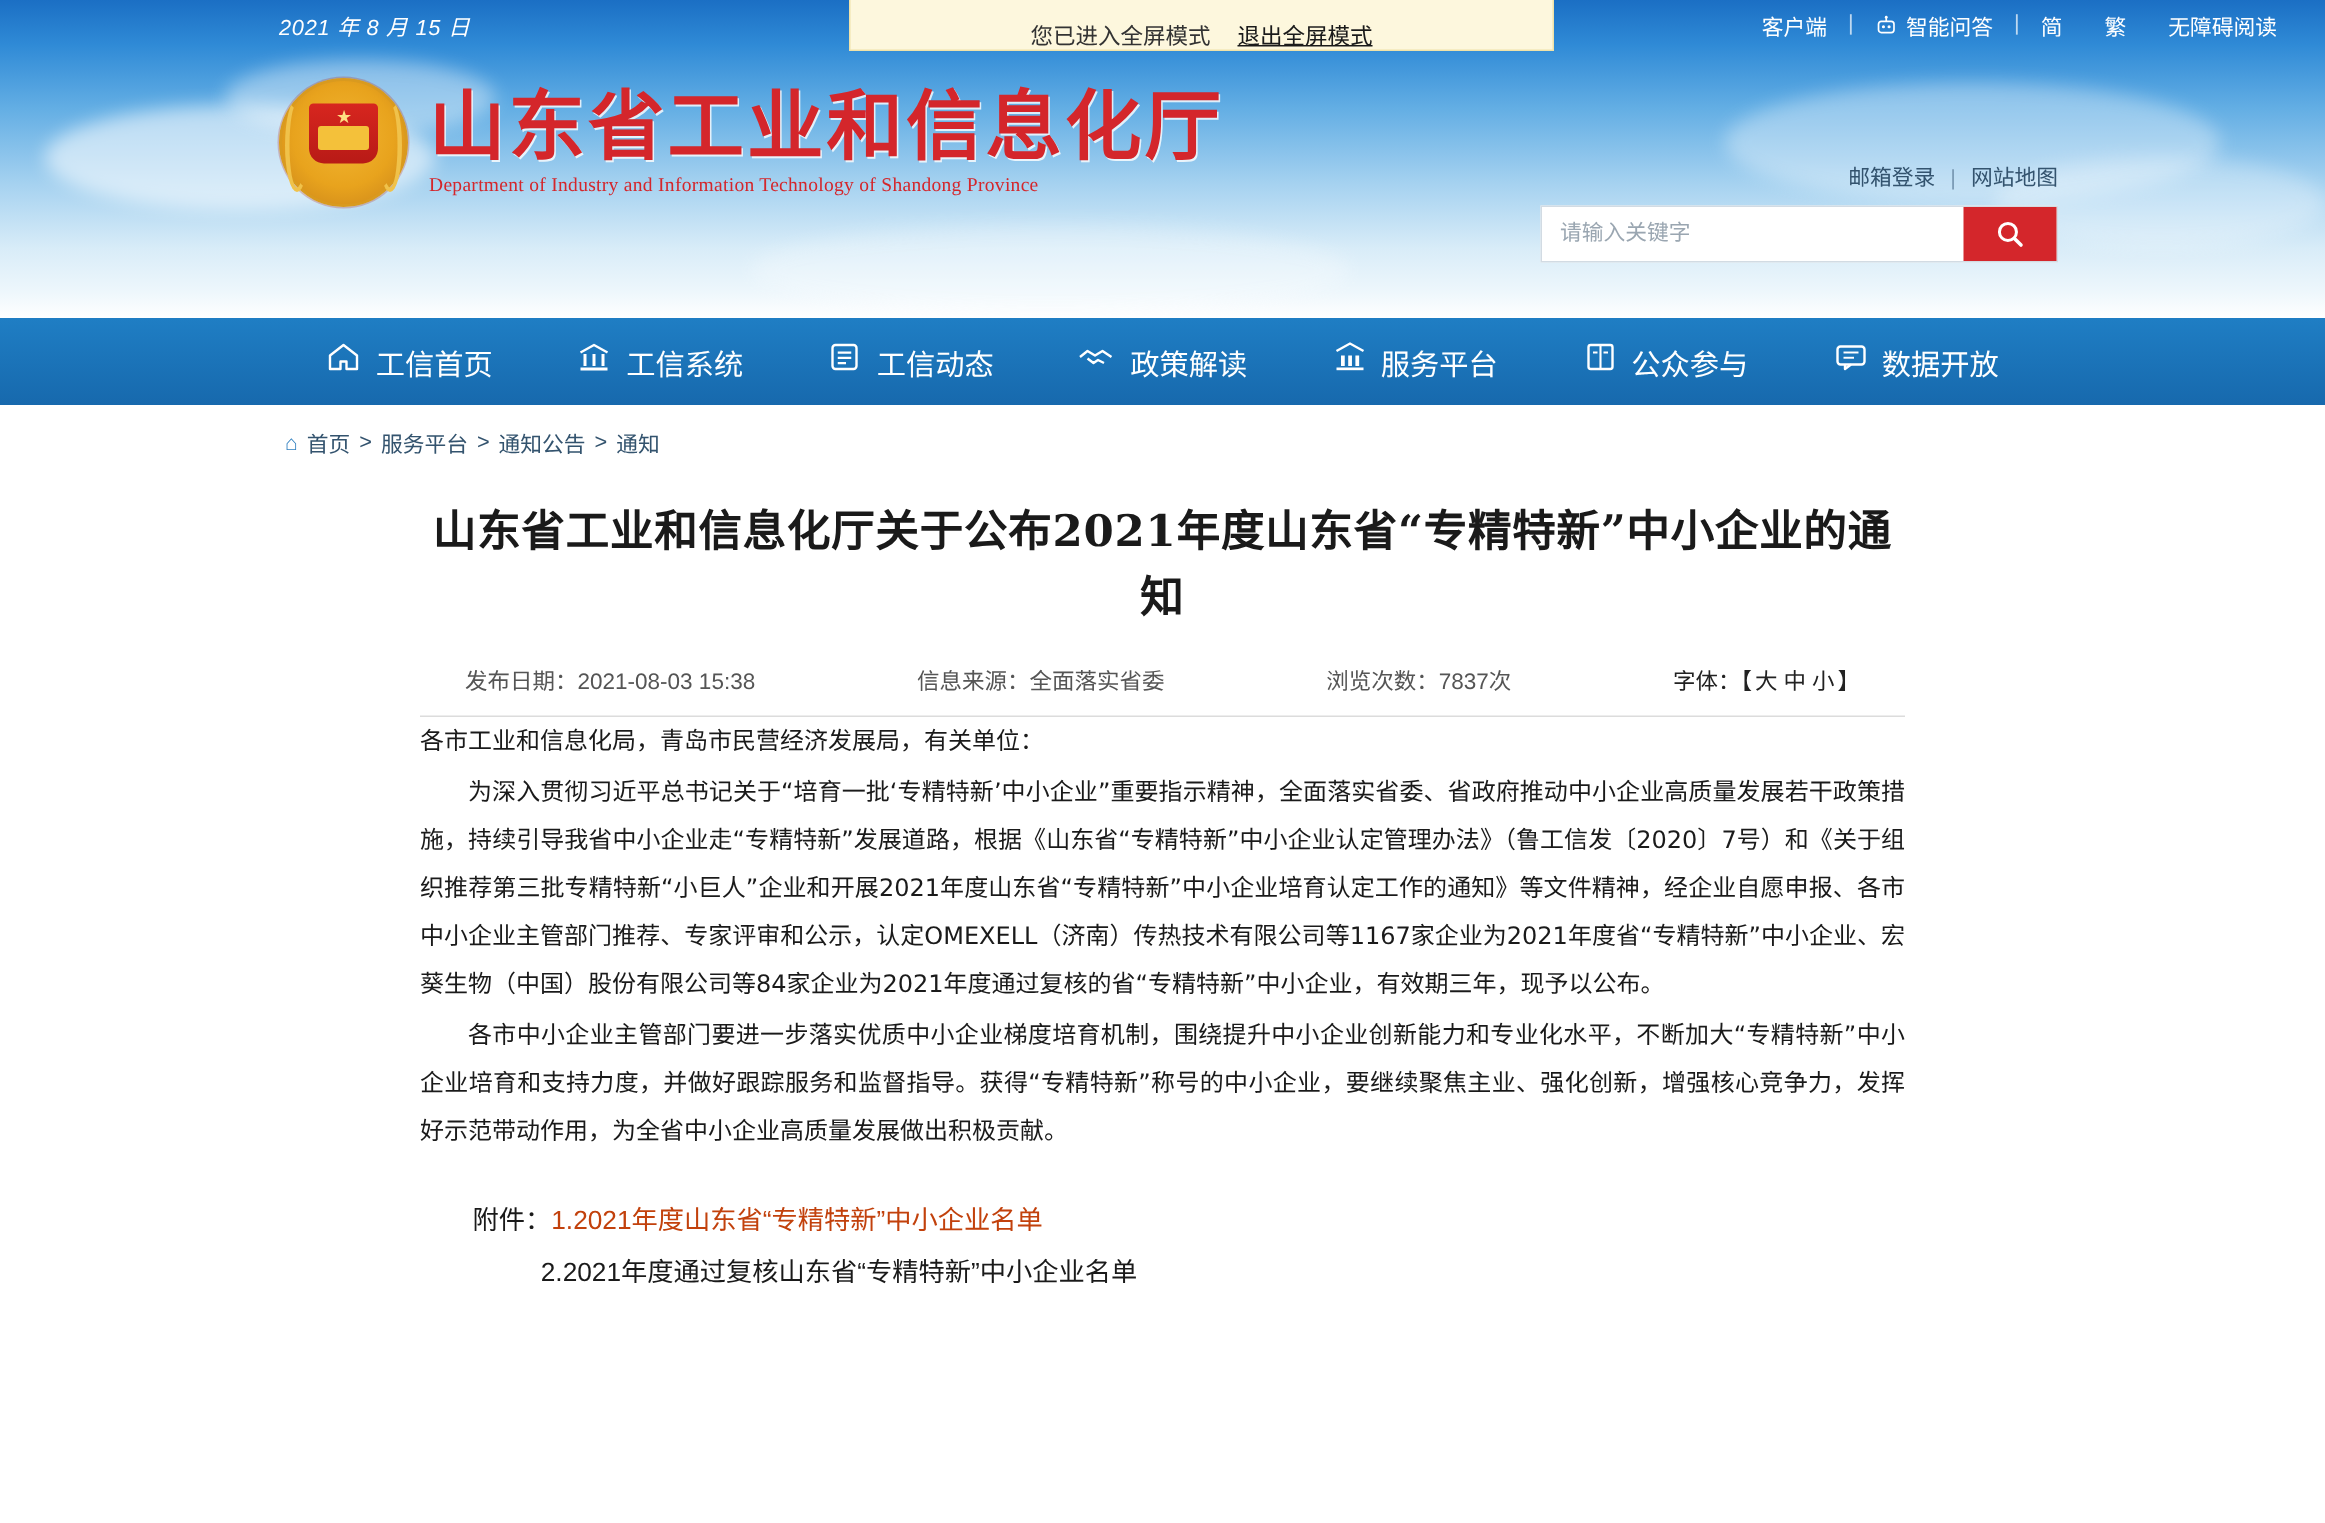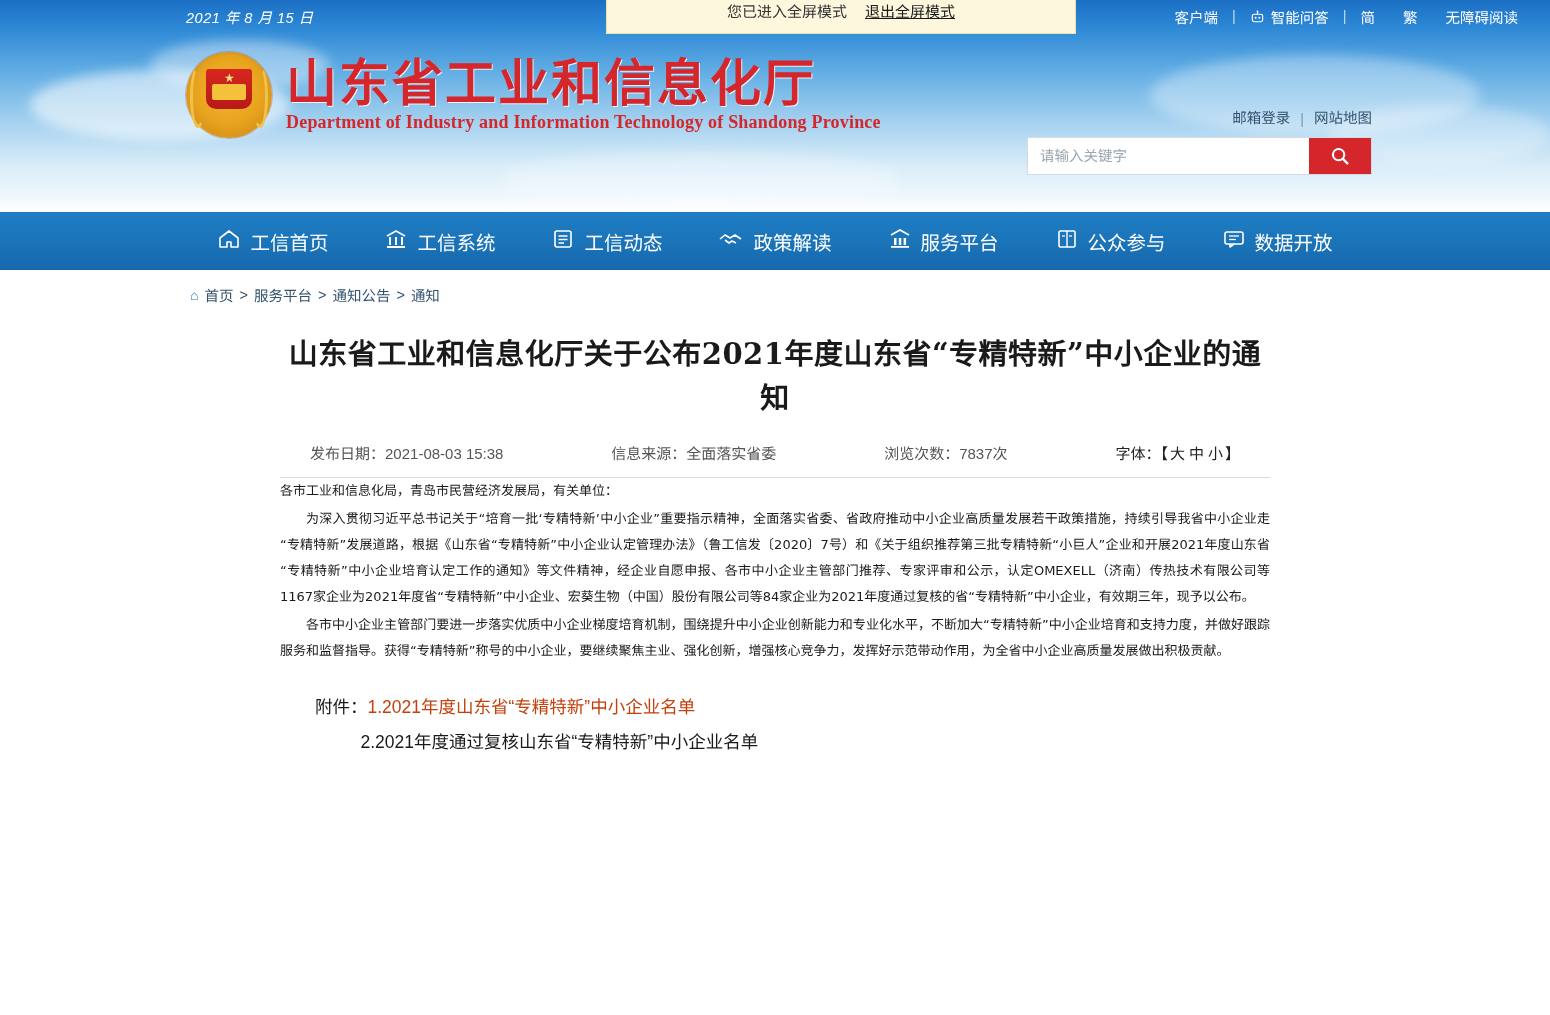--- a/index.html
+++ b/index.html
@@ -74,25 +74,24 @@
   }
 
   
   .fullscreen-notice {
     position: absolute;
     left: 566px; top: 0;
     width: 470px; height: 34px;
     background: #fdf7dd;
     border: 1px solid #f0e2a8;
     border-top: none;
-    display: flex; align-items: flex-start; justify-content: center;
+    display: flex; align-items: flex-end; justify-content: center;
     gap: 18px;
     font-size: 15px; color: #333;
     z-index: 10;
-    margin-left: 40px;
   }
   .fullscreen-notice a {
     color: #1a1a1a; text-decoration: underline;
   }
 
   
   .logo-row {
     position: absolute;
     left: 186px; top: 52px;
     display: flex; align-items: center; gap: 14px;
@@ -140,22 +139,22 @@
     font-weight: bold;
     font-size: 51px;
     line-height: 1.05;
     letter-spacing: 2px;
     color: #d4262b;
     text-shadow: 1px 1px 0 rgba(255,255,255,.8);
     white-space: nowrap;
   }
   .site-title-en {
     font-family: "Liberation Serif", "DejaVu Serif", serif;
-    font-weight: bold;
-    font-size: 18px;
+    font-weight: normal;
+    font-size: 13px;
     color: #d4262b;
     letter-spacing: .2px;
     white-space: nowrap;
   }
 
   
   .search-block {
     position: absolute;
     right: 178px; top: 58px;
     width: 345px;
@@ -249,21 +248,21 @@
 
   .doc-no {
     text-align: center;
     font-weight: bold;
     font-size: 17px;
     color: #1a1a1a;
     margin: 22px 0 14px 0;
     font-family: "DejaVu Serif", "Liberation Serif", serif;
   }
   .body-text p {
-    font-size: 13px;
+    font-size: 16px;
     line-height: 2.0;
     color: #1a1a1a;
     margin: 0 0 2px 0;
     text-align: justify;
     font-family: "DejaVu Sans", "Liberation Sans", sans-serif;
   }
   .indent { text-indent: 2em; }
   .attach {
     margin-top: 26px;
     font-size: 17.5px; line-height: 2.0; color: #1a1a1a;

